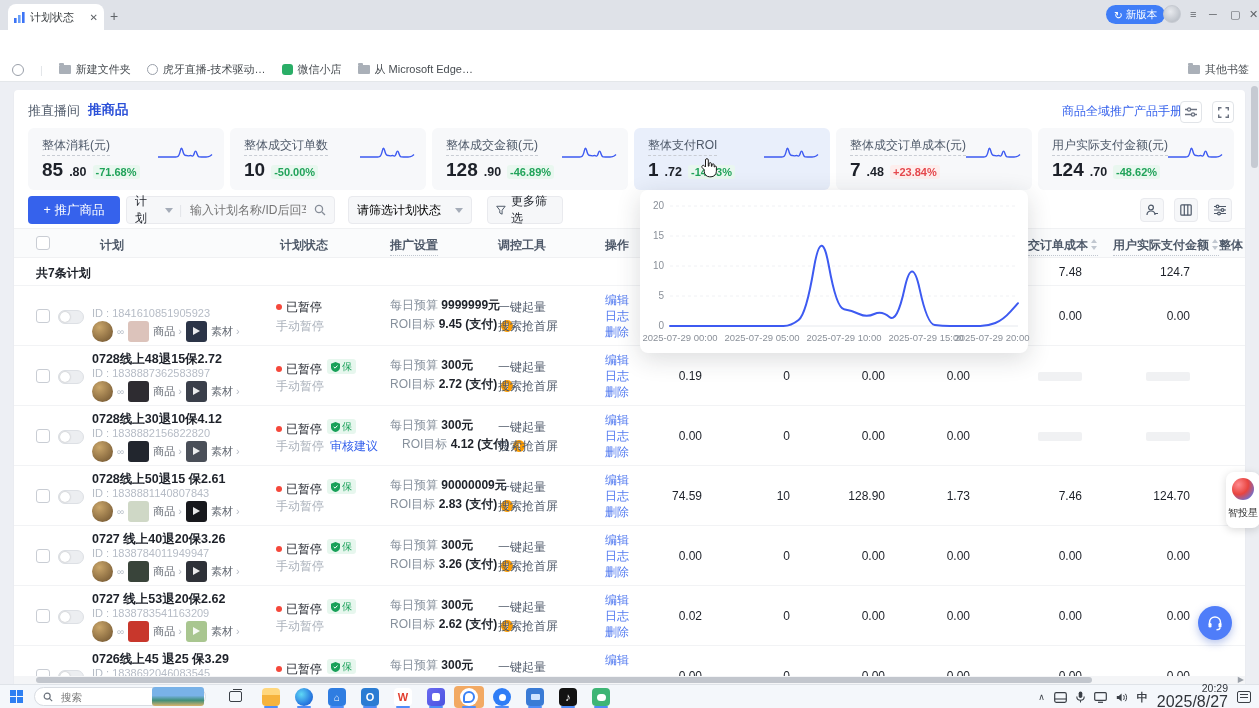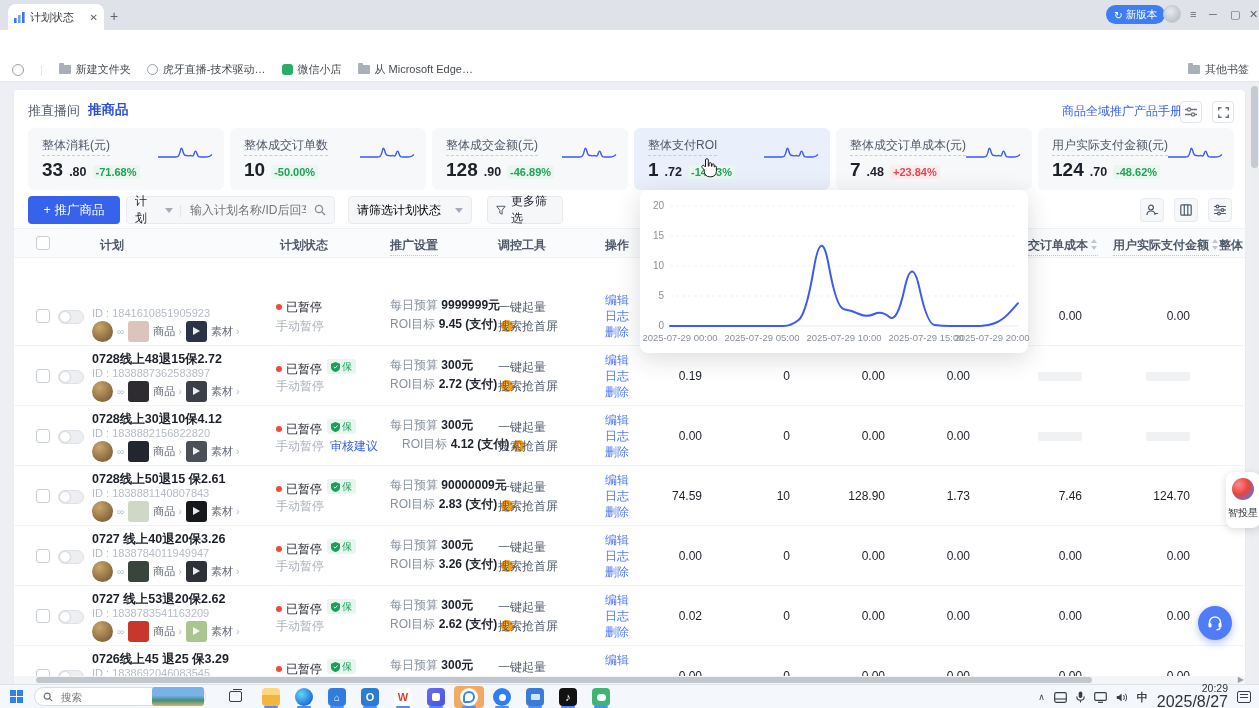--- a/index.html
+++ b/index.html
@@ -220,21 +220,21 @@
               <path d="M10.3 7.5 V10.3 H7.5"></path>
               <path d="M3.5 10.3 H0.7 V7.5"></path>
             </g>
           </svg>
       </div>
 
       <div id="cards-host">
           <div class="abs card" style="left: 14px;">
             <span class="card-label">整体消耗(元)</span>
             <div class="card-val">
-              <span class="v-int">33</span>
+              <span class="v-int">85</span>
               <span class="v-dec">.80</span>
               <span class="chg down">-71.68%</span>
             </div>
             <svg width="58" height="22" class="spark">
               <path d="M 2 19 Q 4.3478260869565215 19 5.521739130434783 19 Q 6.695652173913044 19 7.869565217391305 19 Q 9.043478260869566 19 10.217391304347828 19 Q 11.391304347826088 19 12.565217391304348 19 Q 13.73913043478261 19 14.913043478260871 19 Q 16.086956521739133 19 17.26086956521739 19 Q 18.434782608695652 19 19.608695652173914 19 Q 20.782608695652176 19 21.956521739130437 18.35 Q 23.130434782608695 17.7 24.304347826086957 12.825 Q 25.47826086956522 7.949999999999999 26.652173913043477 12.5 Q 27.82608695652174 17.05 29 17.18 Q 30.17391304347826 17.31 31.347826086956523 17.7 Q 32.52173913043478 18.09 33.69565217391305 17.7 Q 34.869565217391305 17.31 36.04347826086956 18.025 Q 37.21739130434783 18.74 38.39130434782609 14.969999999999999 Q 39.56521739130435 11.2 40.73913043478261 15.0025 Q 41.91304347826087 18.805 43.086956521739125 18.9025 Q 44.26086956521739 19 45.434782608695656 19 Q 46.608695652173914 19 47.78260869565217 19 Q 48.95652173913044 19 50.130434782608695 19 Q 51.30434782608695 19 52.47826086956522 18.675 Q 53.65217391304348 18.35 54.826086956521735 17.44 L 56 16.53" fill="none" stroke="#3d5af1" stroke-width="1.4"></path>
             </svg>
           </div>
           <div class="abs card" style="left: 216px;">
             <span class="card-label">整体成交订单数</span>
             <div class="card-val">
@@ -346,20 +346,25 @@
         <span class="th" style="left:86px;">计划</span>
         <span class="th" style="left:266px;">计划状态</span>
         <span class="th dot" style="left:376px;">推广设置</span>
         <span class="th" style="left:484px;">调控工具</span>
         <span class="th" style="left:591px;">操作</span>
         <span class="th dot" style="left:1014px;"><span>交订单成本</span><span class="sorts"></span></span>
         <span class="th dot" style="left:1099px;"><span>用户实际支付金额</span><span class="sorts"></span></span>
         <span class="th" style="left:1205px;">整体</span>
       </div>
 
+      <div class="abs summary-row">
+        <span style="position:absolute;left:22px;top:7px;font-weight:bold;color:#1d2129;">共7条计划</span>
+        <span class="metric" style="top: 7px; right: 163px;" id="sum-m4">7.48</span>
+        <span class="metric" style="top: 7px; right: 55px;" id="sum-m5">124.7</span>
+      </div>
 
       <div id="rows-host">
           <div class="t-row" style="top: 196px;">
             <span class="checkbox" style="position: absolute; left: 22px; top: 23px;"></span>
             <div class="toggle">
               <div class="knob"></div>
             </div>
             <div class="r-id">ID : 1841610851905923</div>
             <div class="thumbs">
               <span class="avatar"></span>

